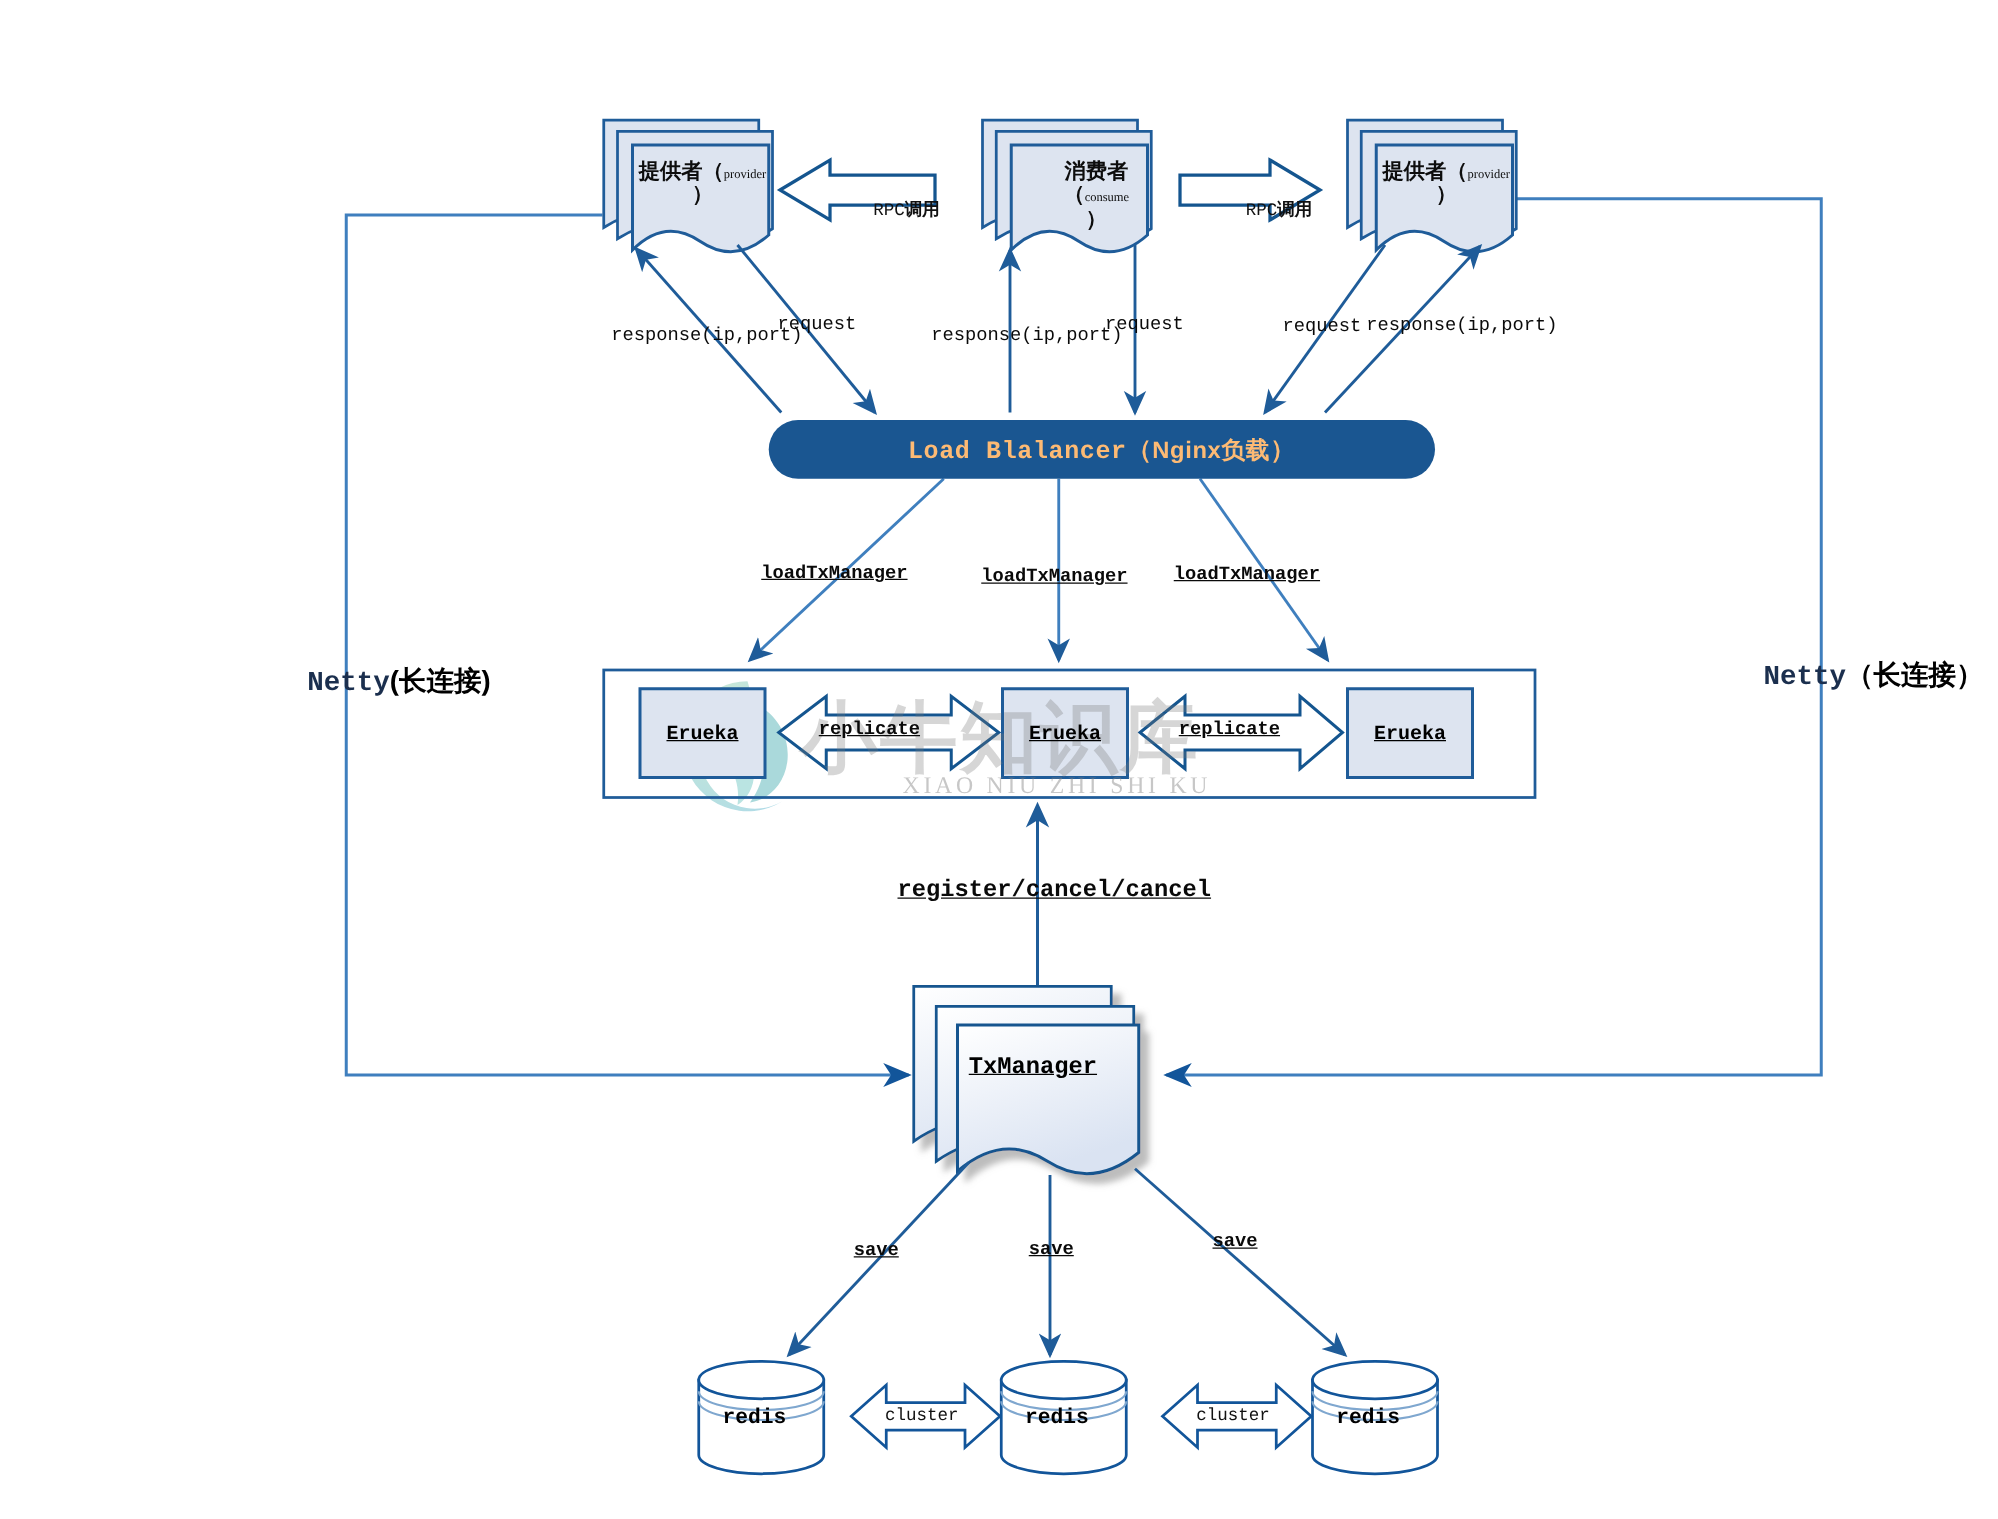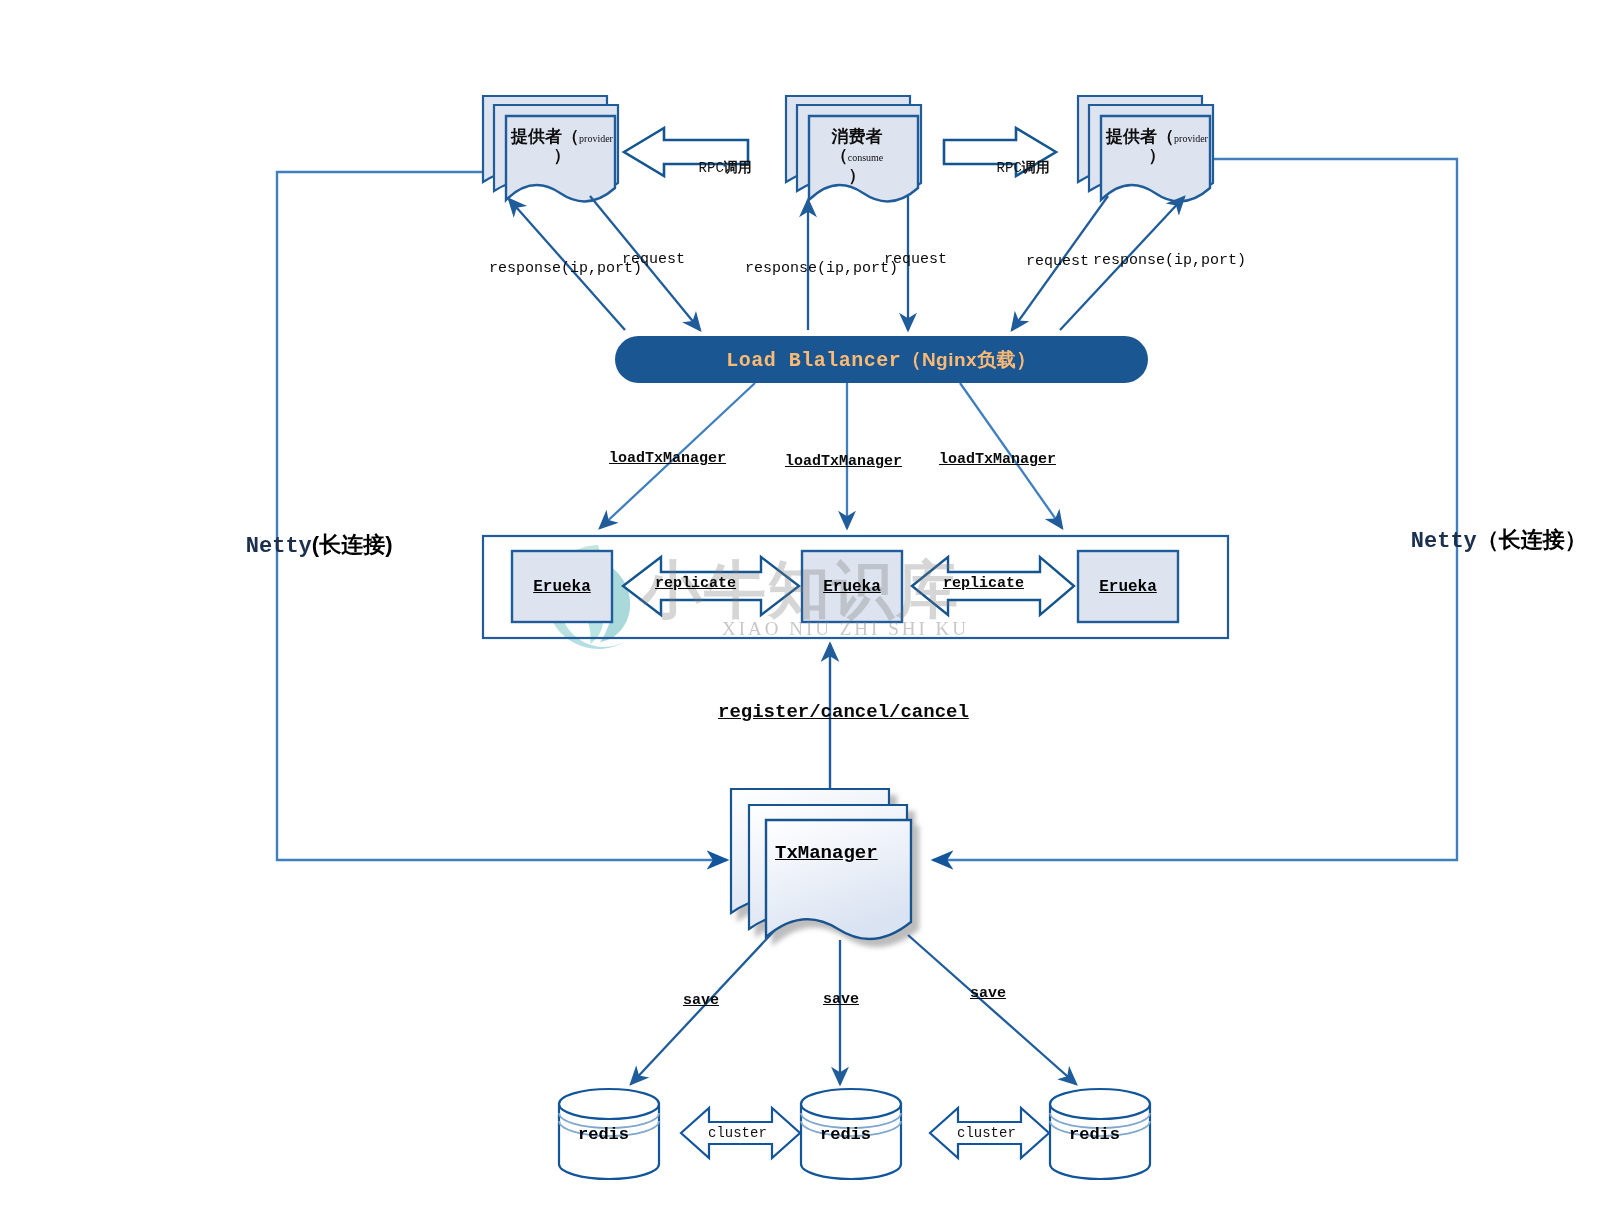--- a/index.html
+++ b/index.html
@@ -301,21 +301,21 @@
   </svg>
 
   <div id="watermark-text">小牛知识库</div>
   <div id="watermark-sub">XIAO NIU ZHI SHI KU</div>
 
   <div class="doc-title" style="left:506px; top:128px; width:112px;">
     <span class="cn">提供者（</span><span class="en">provider</span><br>
     <span class="cn">）</span>
   </div>
 
-  <div class="doc-title" style="left:809px; top:128px; width:96px;">
+  <div class="doc-title" style="left:829px; top:128px; width:96px;">
     <span class="cn">消费者（</span><span class="en">consume</span><br>
     <span class="cn">）</span>
   </div>
 
   <div class="doc-title" style="left:1101px; top:128px; width:112px;">
     <span class="cn">提供者（</span><span class="en">provider</span><br>
     <span class="cn">）</span>
   </div>
 
   <div class="arrow-text" style="left:665px; top:143px;">

